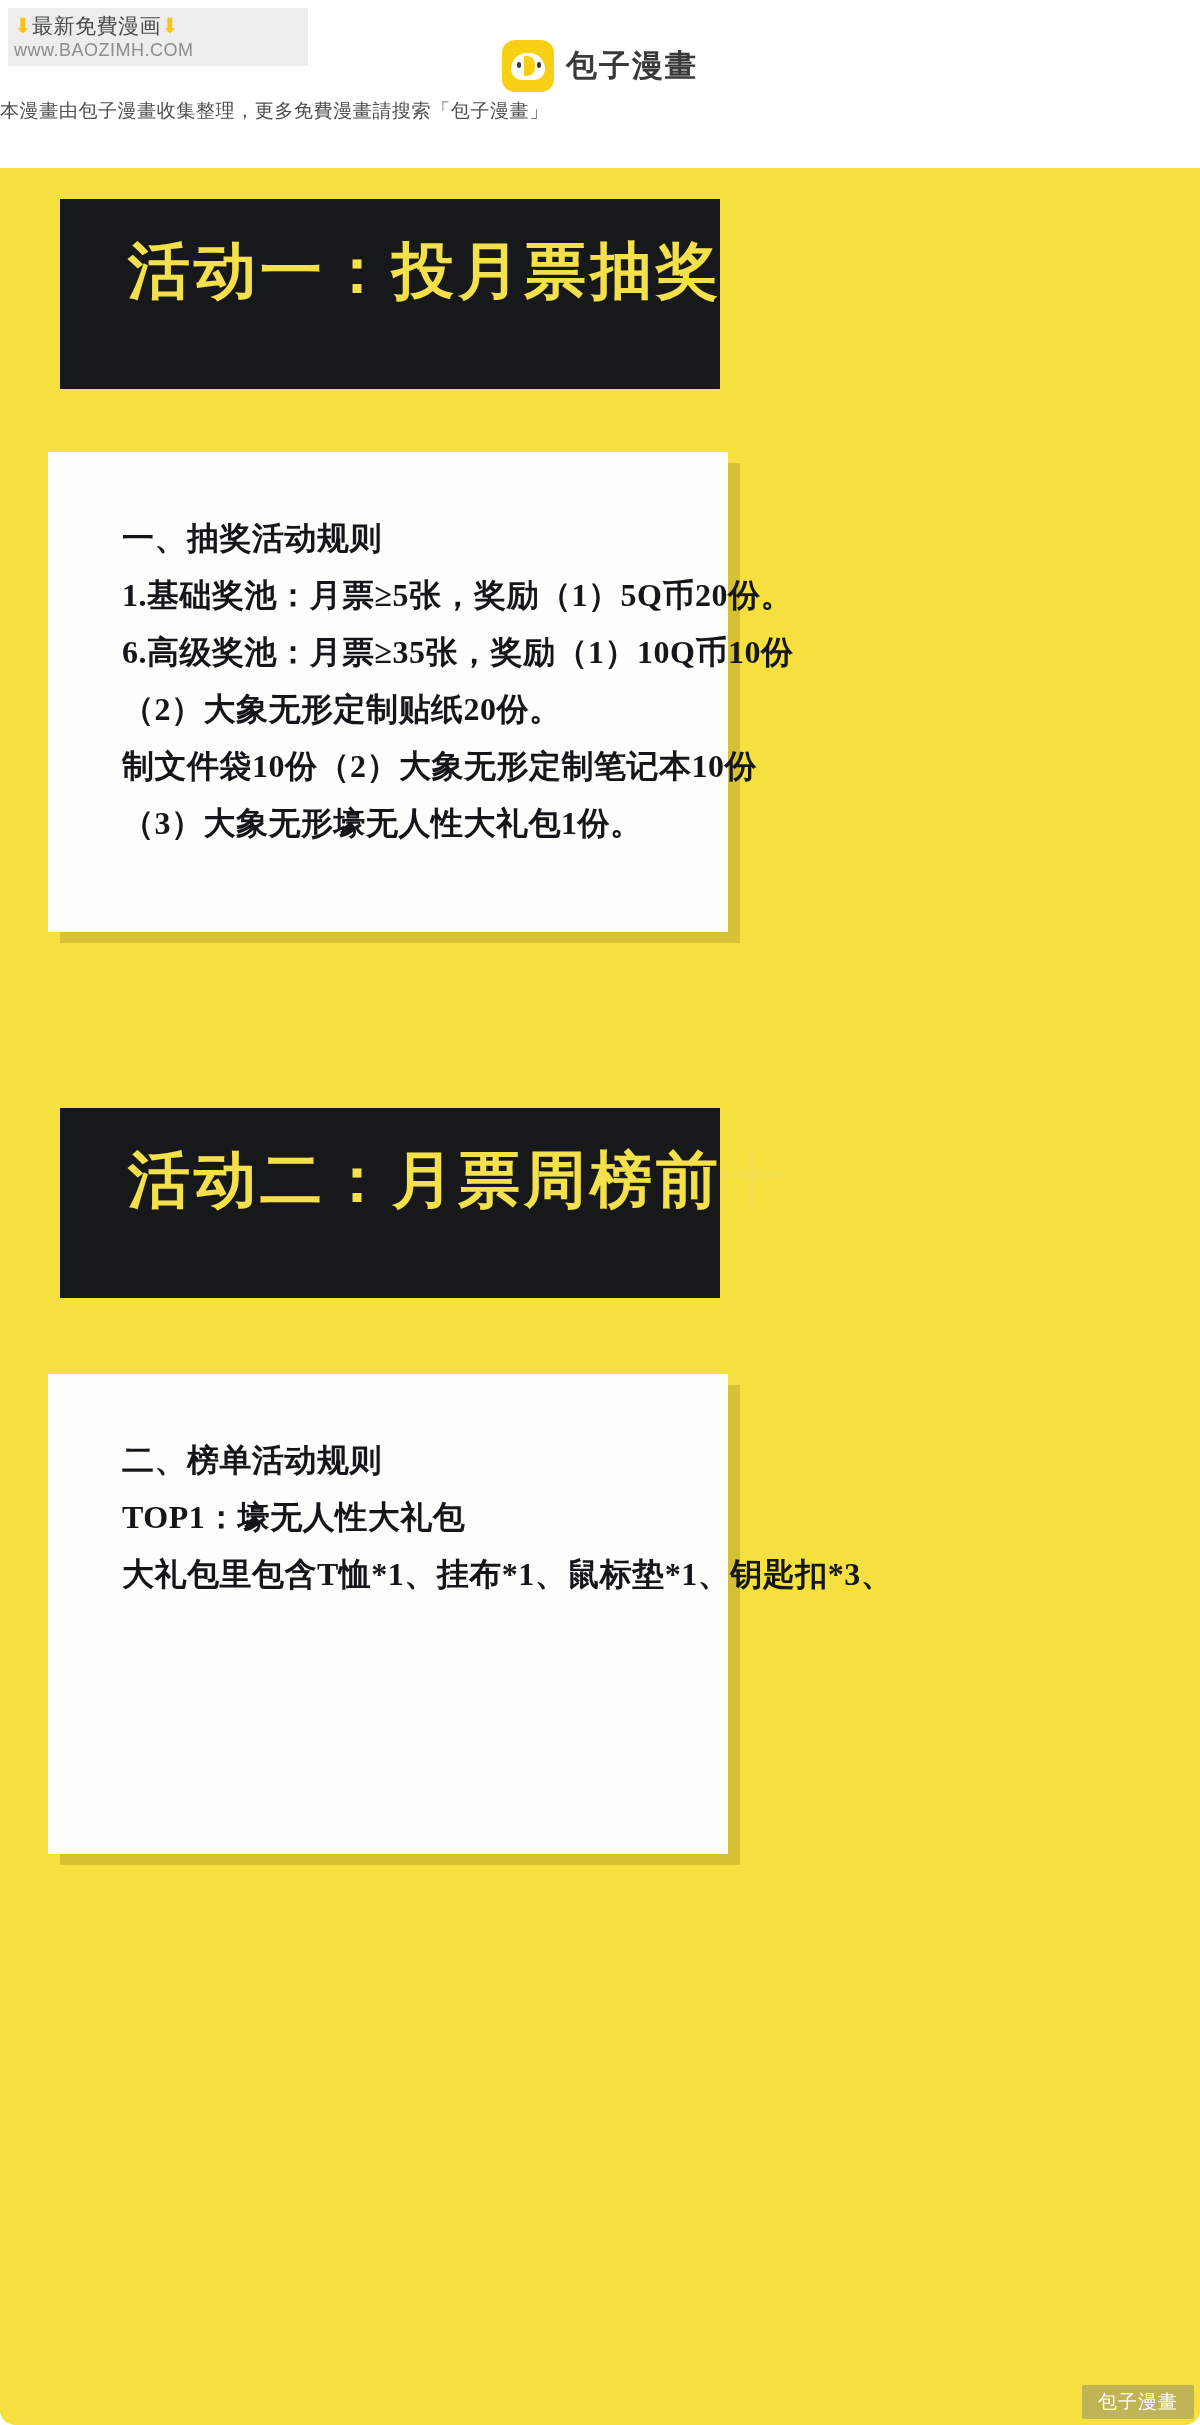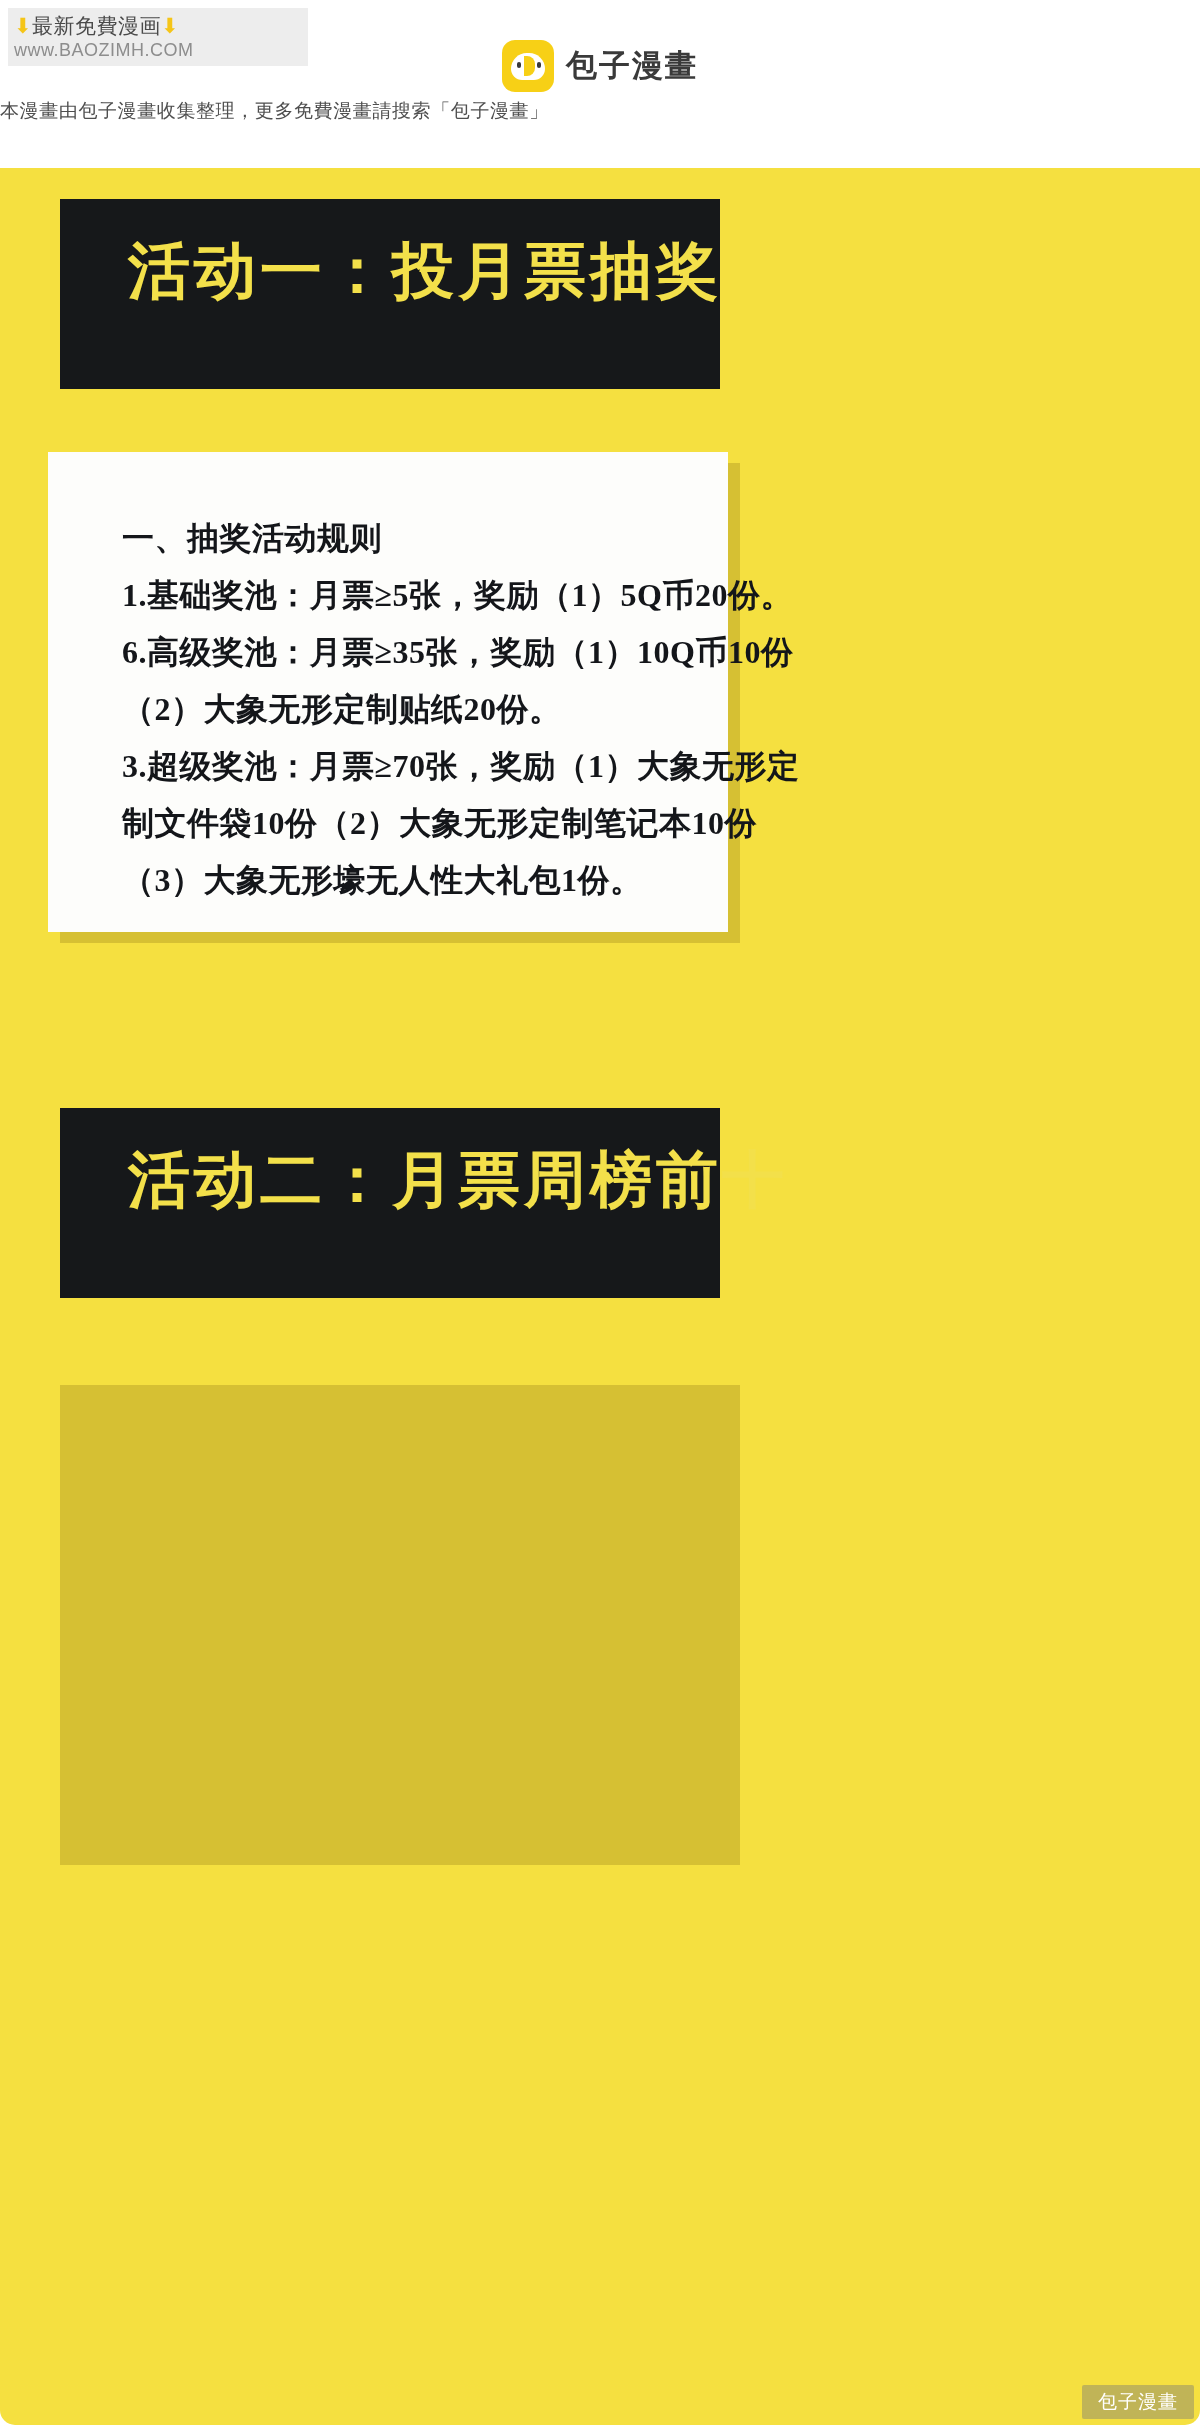--- a/index.html
+++ b/index.html
@@ -226,29 +226,35 @@
     <div class="banner-sub" style="top:318px;">ZHAOXIAYUZEILASHUI</div>
   </div>
 
   <div class="card-shadow" style="left:60px; top:463px; width:680px; height:480px;"></div>
   <div class="card" style="left:48px; top:452px; width:680px; height:480px;">
     <div class="card-inner">
       <div class="card-line">一、抽奖活动规则</div>
       <div class="card-line">1.基础奖池：月票≥5张，奖励（1）5Q币20份。</div>
       <div class="card-line">6.高级奖池：月票≥35张，奖励（1）10Q币10份</div>
       <div class="card-line">（2）大象无形定制贴纸20份。</div>
-      <div class="card-line">3.超级奖池：月票≥70张，奖励（1）大象无形定</div>
       <div class="card-line">制文件袋10份（2）大象无形定制笔记本10份</div>
       <div class="card-line">（3）大象无形壕无人性大礼包1份。</div>
     </div>
   </div>
 
   <div class="banner" style="left:60px; top:1108px; width:660px; height:190px;">
     <div class="banner-title">活动二：月票周榜前十</div>
     <div class="banner-rule" style="top:298px; width:574px;"></div>
     <div class="banner-sub" style="top:318px;">ZHAOXIAYUZEILASHUI</div>
   </div>
 
   <div class="card-shadow" style="left:60px; top:1385px; width:680px; height:480px;"></div>
+  <div class="card" style="left:48px; top:1374px; width:680px; height:480px;">
+    <div class="card-inner" style="padding-top:58px;">
+      <div class="card-line">二、榜单活动规则</div>
+      <div class="card-line">TOP1：壕无人性大礼包</div>
+      <div class="card-line">大礼包里包含T恤*1、挂布*1、鼠标垫*1、钥匙扣*3、</div>
+    </div>
+  </div>
 
   <div class="wm-corner">包子漫畫</div>
 
 </div>
 
 </body></html>

